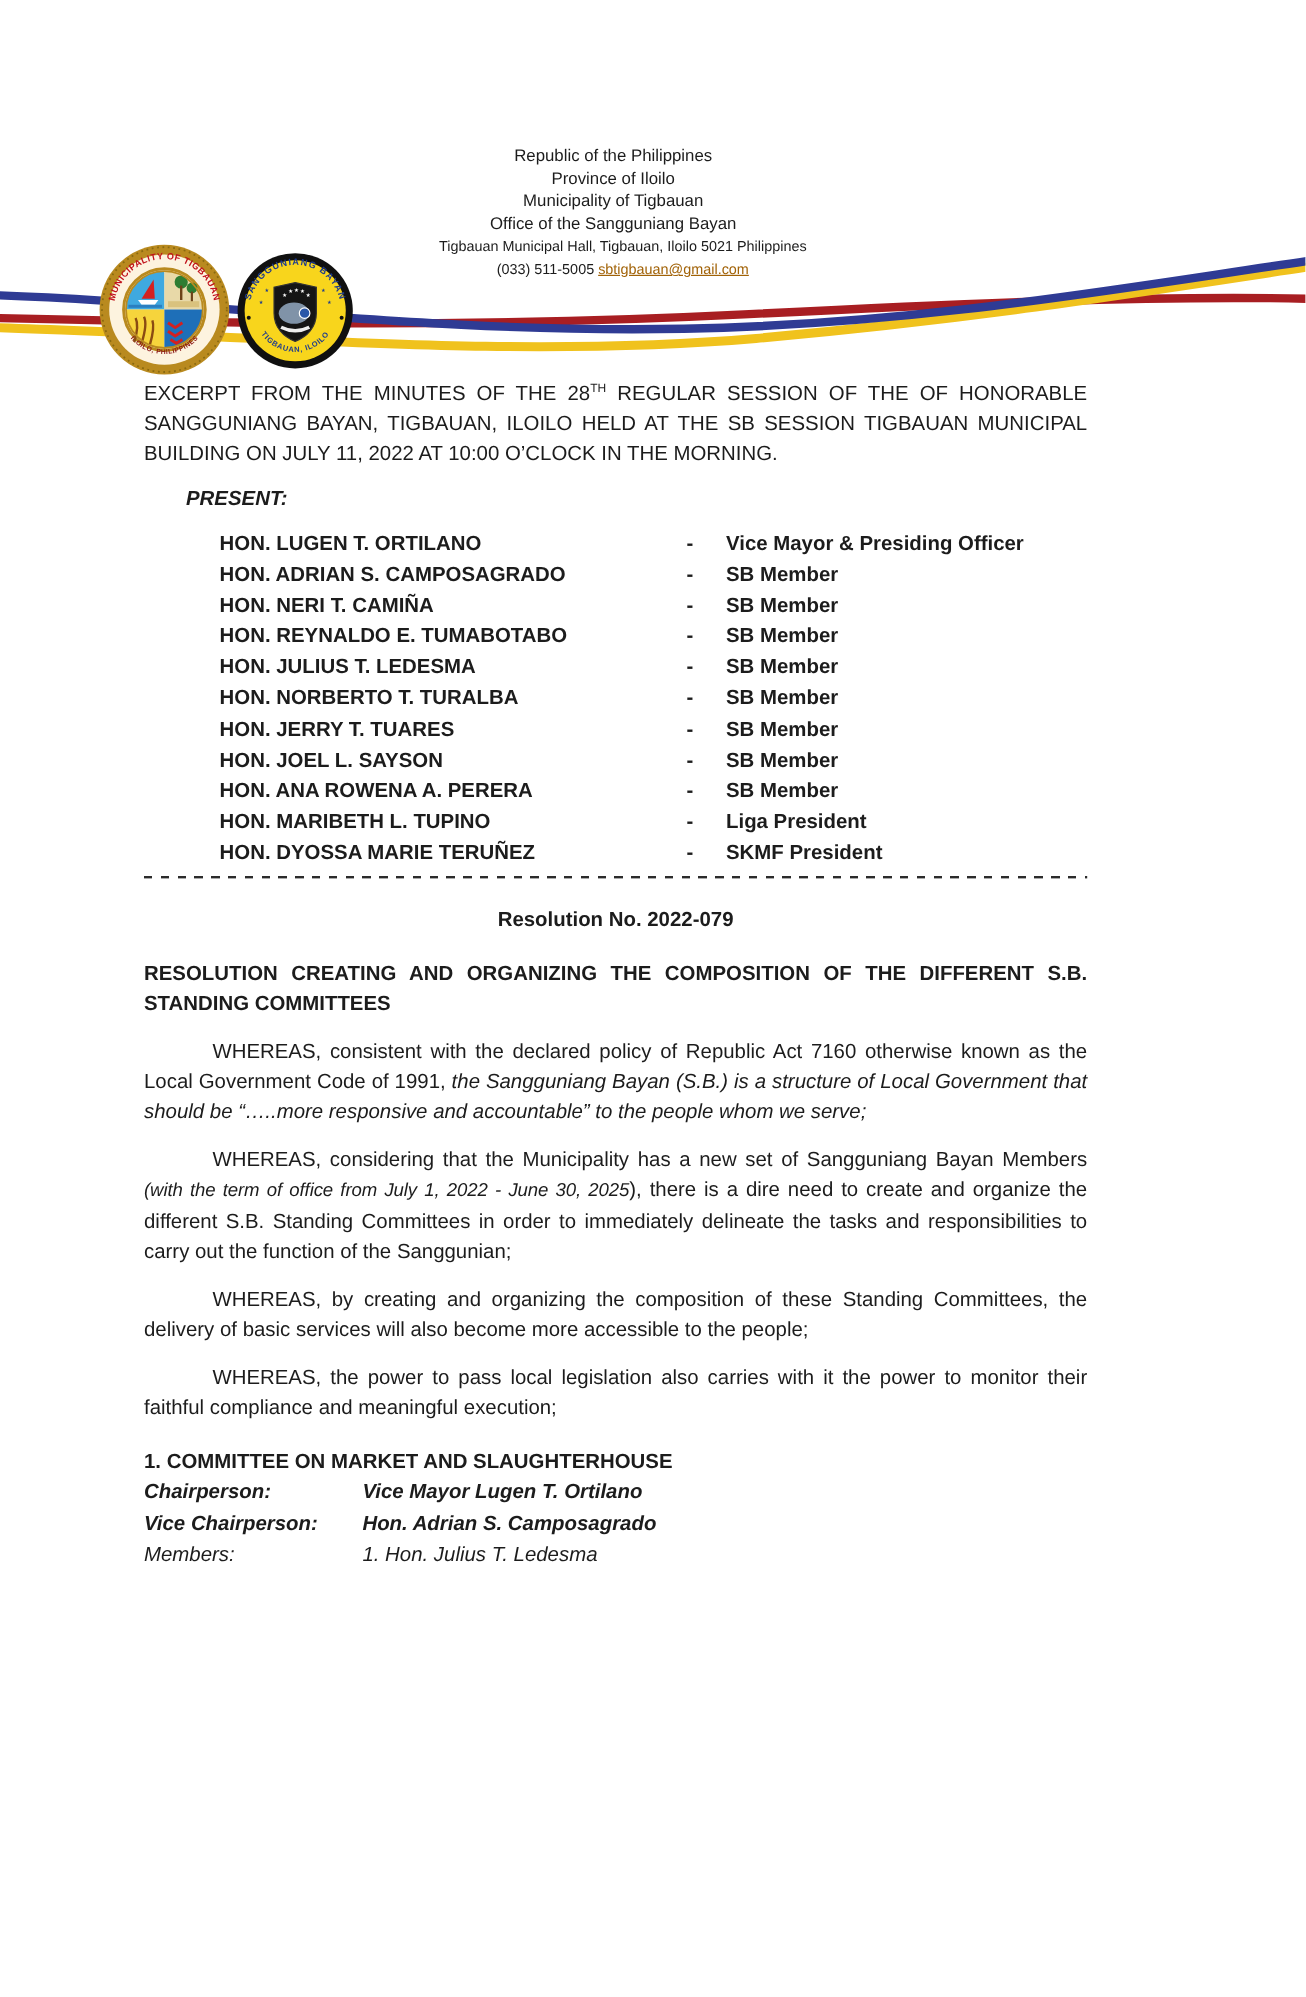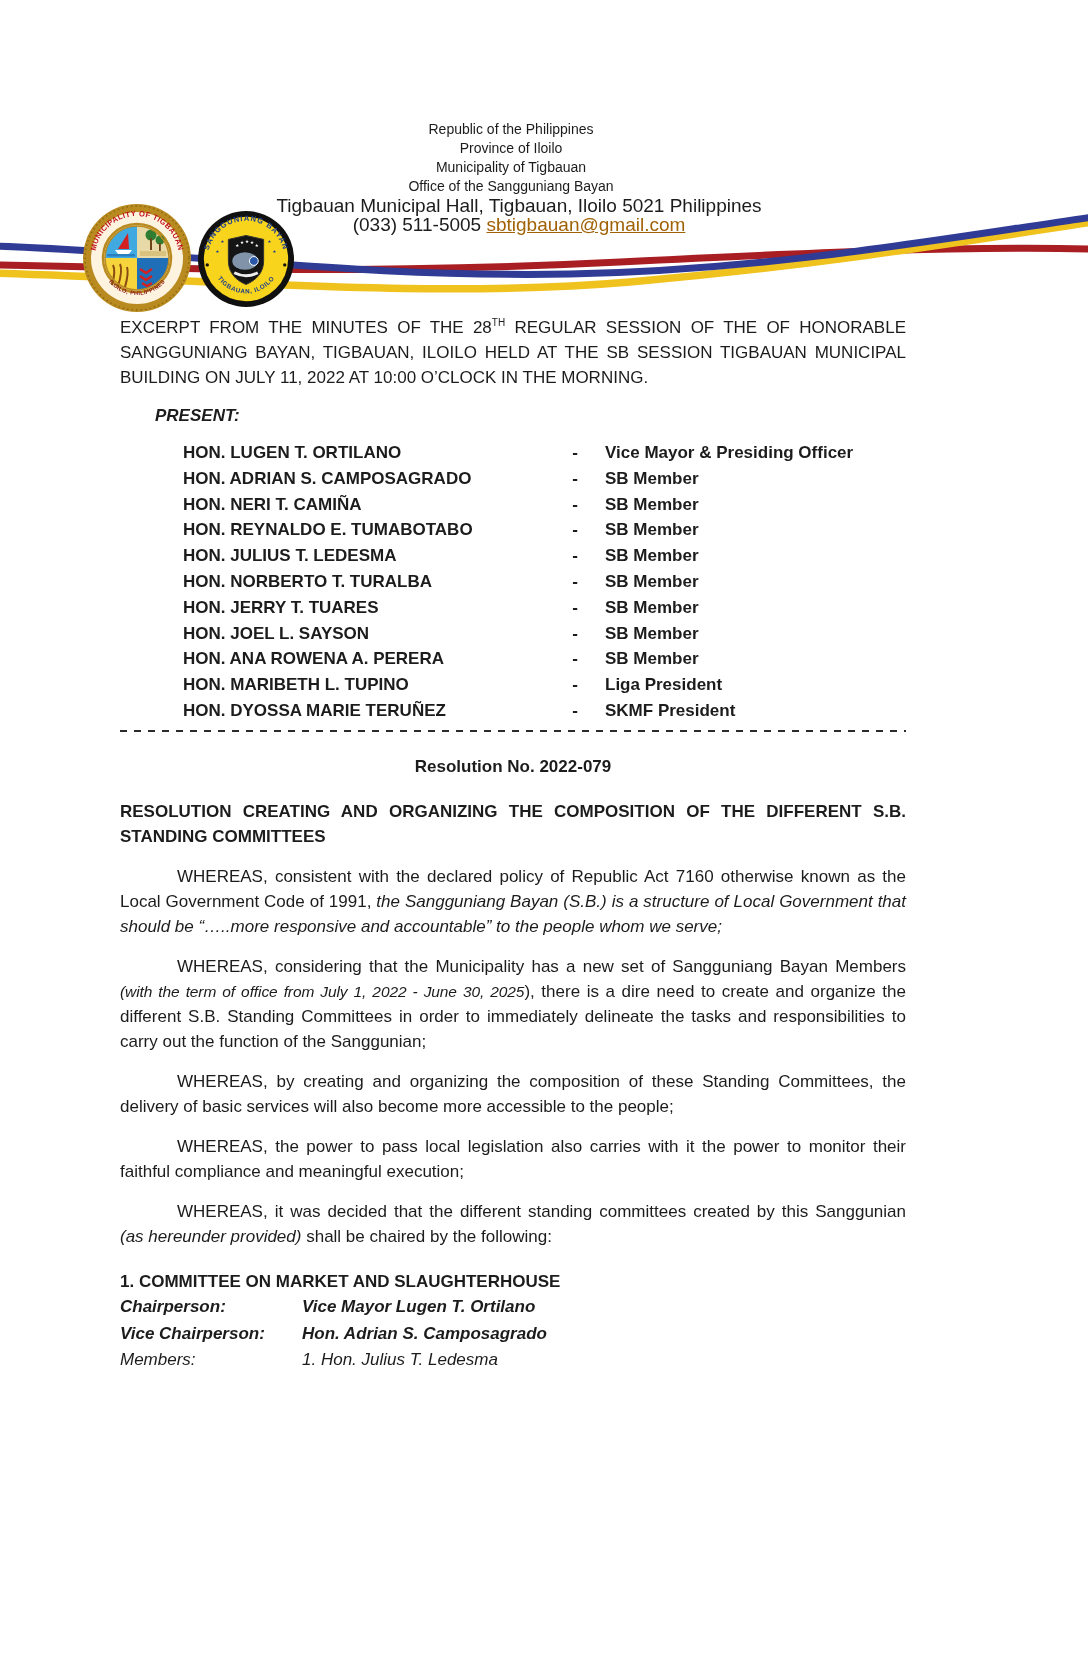--- a/index.html
+++ b/index.html
@@ -6,21 +6,21 @@
   body{
     width:1088px;height:1664px;position:relative;background:#ffffff;
     font-family:"Liberation Sans","DejaVu Sans",sans-serif;color:#1c1c1c;
     -webkit-font-smoothing:antialiased;
   }
   .page{position:absolute;inset:0;overflow:hidden;}
 
   
   .letterhead{position:absolute;top:120px;left:0;width:1022px;text-align:center;line-height:19px;}
   .lh-line{font-size:14px;}
-  .lh-small{font-size:19px;padding-left:16px;}
+  .lh-small{font-size:12px;padding-left:16px;}
   .email-link{color:#a16207;text-decoration:underline;cursor:pointer;}
 
   
   .ribbons{position:absolute;top:212px;left:0;width:1088px;height:100px;z-index:1;}
   .seal{position:absolute;z-index:2;}
   .seal-municipal{top:203px;left:82px;width:110px;height:110px;}
   .seal-sb{top:210px;left:197px;width:98px;height:98px;}
 
   
   .content{position:absolute;top:315px;left:120px;width:786px;z-index:3;}
@@ -225,21 +225,20 @@
     <div class="dashed-divider"></div>
 
     <p class="resolution-number">Resolution No. 2022-079</p>
 
     <p class="resolution-title">RESOLUTION CREATING AND ORGANIZING THE COMPOSITION OF THE DIFFERENT S.B. STANDING COMMITTEES</p>
 
     <p class="whereas"><span class="seg-n">WHEREAS, consistent with the declared policy of Republic Act 7160 otherwise known as the Local Government Code of 1991, </span><span class="seg-i">the Sangguniang Bayan (S.B.) is a structure of Local Government that should be “…..more responsive and accountable” to the people whom we serve;</span></p>
     <p class="whereas"><span class="seg-n">WHEREAS, considering that the Municipality has a new set of Sangguniang Bayan Members </span><span class="seg-i2">(with the term of office from July 1, 2022 - June 30, 2025</span><span class="seg-n">), there is a dire need to create and organize the different S.B. Standing Committees in order to immediately delineate the tasks and responsibilities to carry out the function of the Sanggunian;</span></p>
     <p class="whereas"><span class="seg-n">WHEREAS, by creating and organizing the composition of these Standing Committees, the delivery of basic services will also become more accessible to the people;</span></p>
     <p class="whereas"><span class="seg-n">WHEREAS, the power to pass local legislation also carries with it the power to monitor their faithful compliance and meaningful execution;</span></p>
-    <p class="whereas"><span class="seg-n">WHEREAS, it was decided that the different standing committees created by this Sanggunian </span><span class="seg-i">(as hereunder provided)</span><span class="seg-n"> shall be chaired by the following:</span></p>
 
     <p class="committee-heading">1. COMMITTEE ON MARKET AND SLAUGHTERHOUSE</p>
 
     <div class="roles">
   <div class="role-row strong">
     <span class="role-label">Chairperson:</span>
     <span class="role-value">Vice Mayor Lugen T. Ortilano</span>
   </div>
 
   <div class="role-row strong">

